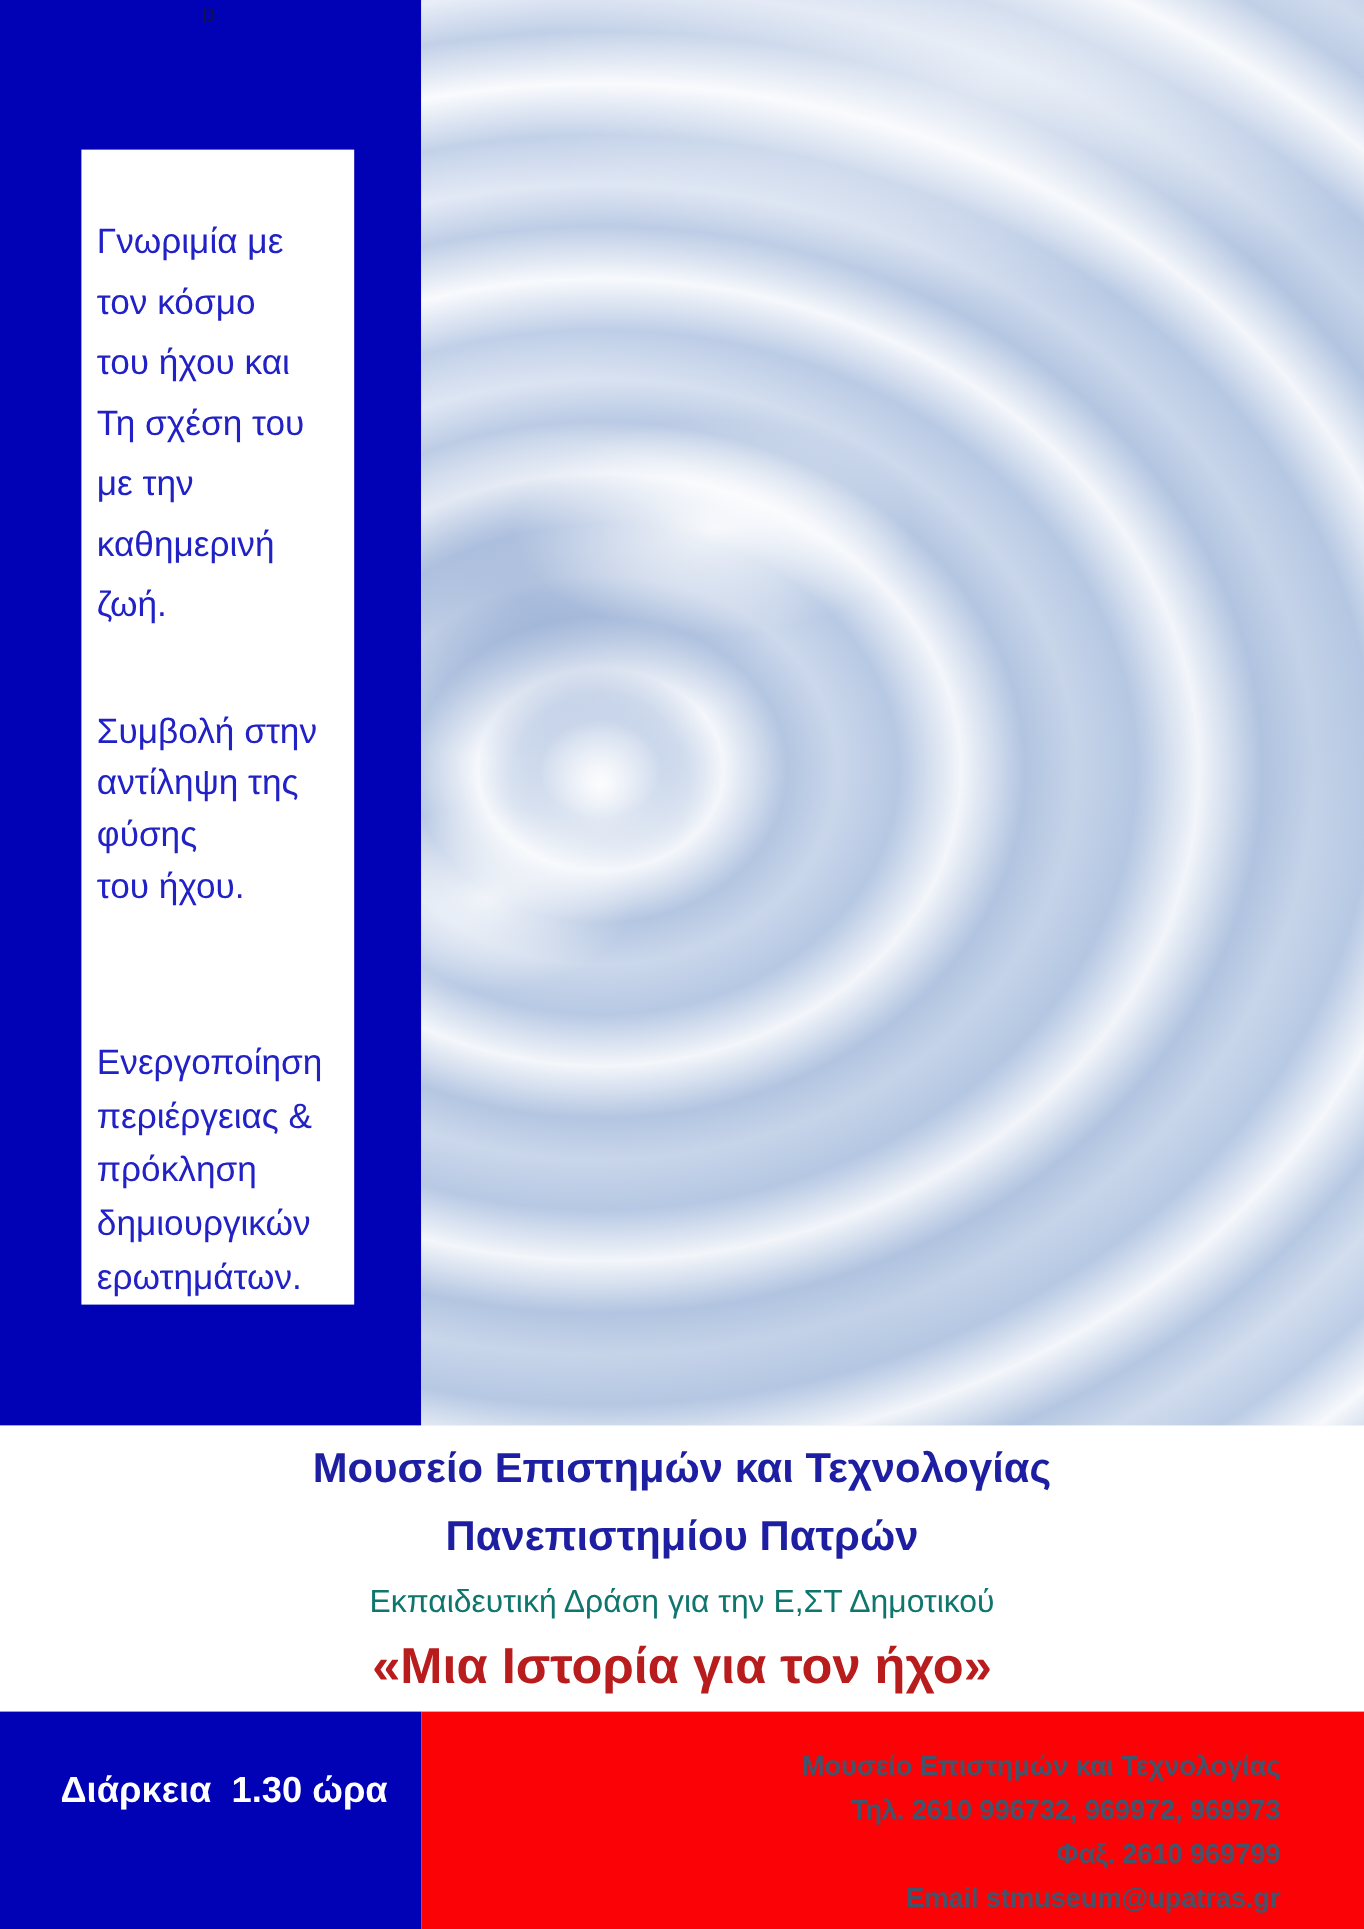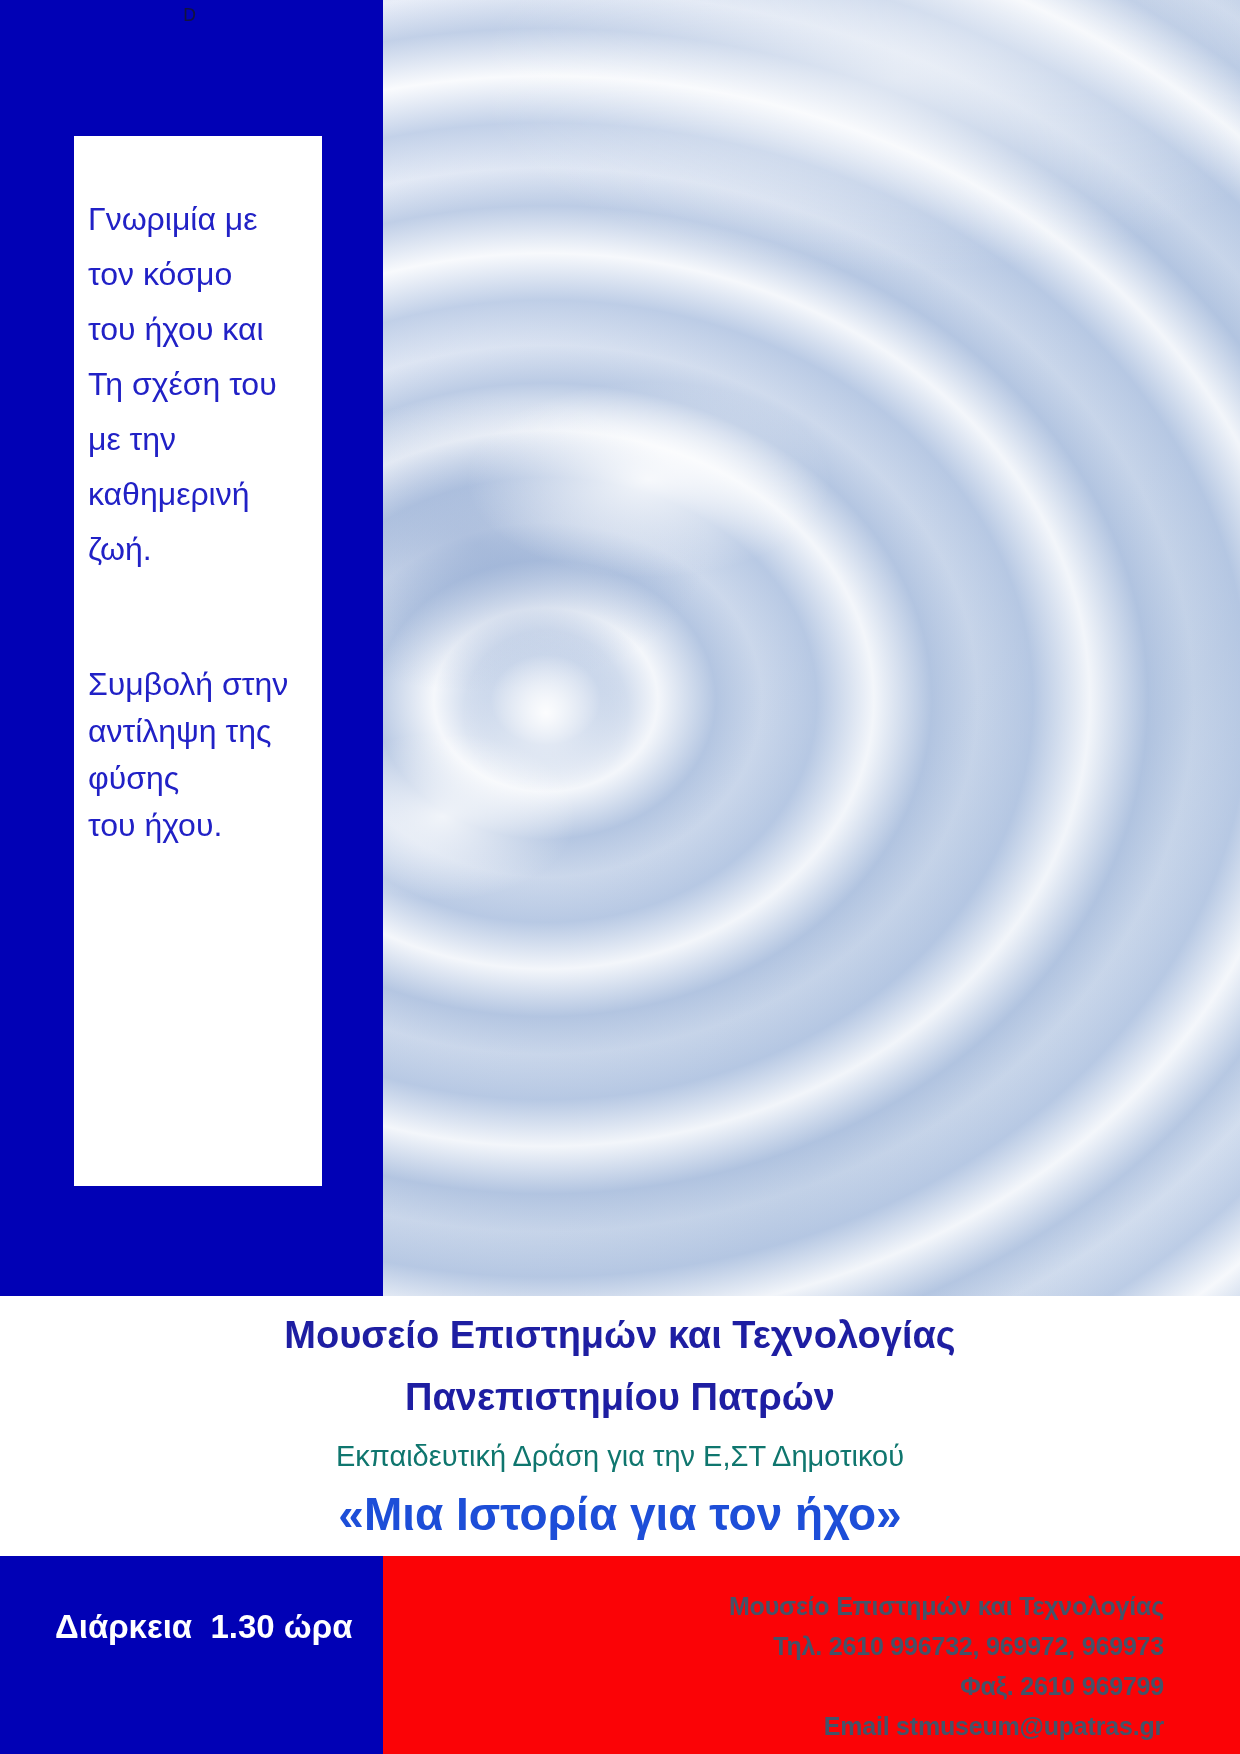--- a/index.html
+++ b/index.html
@@ -17,21 +17,21 @@
     position:absolute; left:183px; top:5px;
     color:#13133d; font-size:17px; font-family:"DejaVu Sans", sans-serif;
   }
   .infobox {
     position:absolute; left:74px; top:136px; width:248px; height:1050px;
     background:#ffffff; box-sizing:border-box; padding:56px 6px 0 14px;
     color:#2121c6; font-weight:normal; font-size:32px;
   }
   .sec { margin:0; white-space:pre-line; }
   .sec1 { line-height:55px; }
-  .sec2 { margin-top:84px; line-height:47px; }
+  .sec2 { margin-top:64px; line-height:47px; }
   .sec3 { margin-top:112px; line-height:49px; }
 
   
   .water {
     position:absolute; left:383px; top:0; width:857px; height:1296px;
     background:
       radial-gradient(circle 110px at 19% 55%, rgba(255,255,255,0.95), rgba(255,255,255,0) 75%),
       radial-gradient(ellipse 260px 140px at 31% 37%, rgba(255,255,255,0.85), rgba(255,255,255,0) 70%),
       radial-gradient(ellipse 190px 120px at 7% 63%, rgba(255,255,255,0.8), rgba(255,255,255,0) 70%),
       radial-gradient(ellipse 600px 280px at 60% 6%, rgba(255,255,255,0.55), rgba(255,255,255,0) 70%),
@@ -51,21 +51,21 @@
     background:#ffffff; text-align:center;
   }
   .h1 {
     color:#1e1ea2; font-weight:bold; font-size:38px; line-height:62px;
   }
   .h1.first { padding-top:8px; }
   .subtitle {
     color:#0f766e; font-size:29px; line-height:36px; margin-top:10px;
   }
   .red-title {
-    color:#1d4ed8; font-weight:bold; font-size:46px; line-height:56px; margin-top:12px;
+    color:#b91c1c; font-weight:bold; font-size:46px; line-height:56px; margin-top:12px;
   }
 
   
   .footer { position:absolute; left:0; top:1556px; width:996px; height:198px; }
   .footer-blue {
     position:absolute; left:0; top:0; width:383px; height:198px; background:#0101b5;
   }
   .duration {
     margin:52px 0 0 55px; color:#ffffff; font-weight:bold; font-size:33px;
     white-space:pre-wrap;
@@ -91,20 +91,25 @@
 τον κόσμο
 του ήχου και
 Τη σχέση του
 με την
 καθημερινή
 ζωή.</p>
       <p class="sec sec2">Συμβολή στην
 αντίληψη  της
 φύσης
 του ήχου.</p>
+      <p class="sec sec3">Ενεργοποίηση
+περιέργειας &amp;
+πρόκληση
+δημιουργικών
+ερωτημάτων.</p>
     </div>
   </div>
 
   <div class="water"></div>
 
   <div class="titleband">
     <div class="h1 first">Μουσείο Επιστημών και Τεχνολογίας</div>
     <div class="h1">Πανεπιστημίου Πατρών</div>
     <div class="subtitle">Εκπαιδευτική Δράση για την Ε,ΣΤ Δημοτικού</div>
     <div class="red-title">«Μια Ιστορία για τον ήχο»</div>

